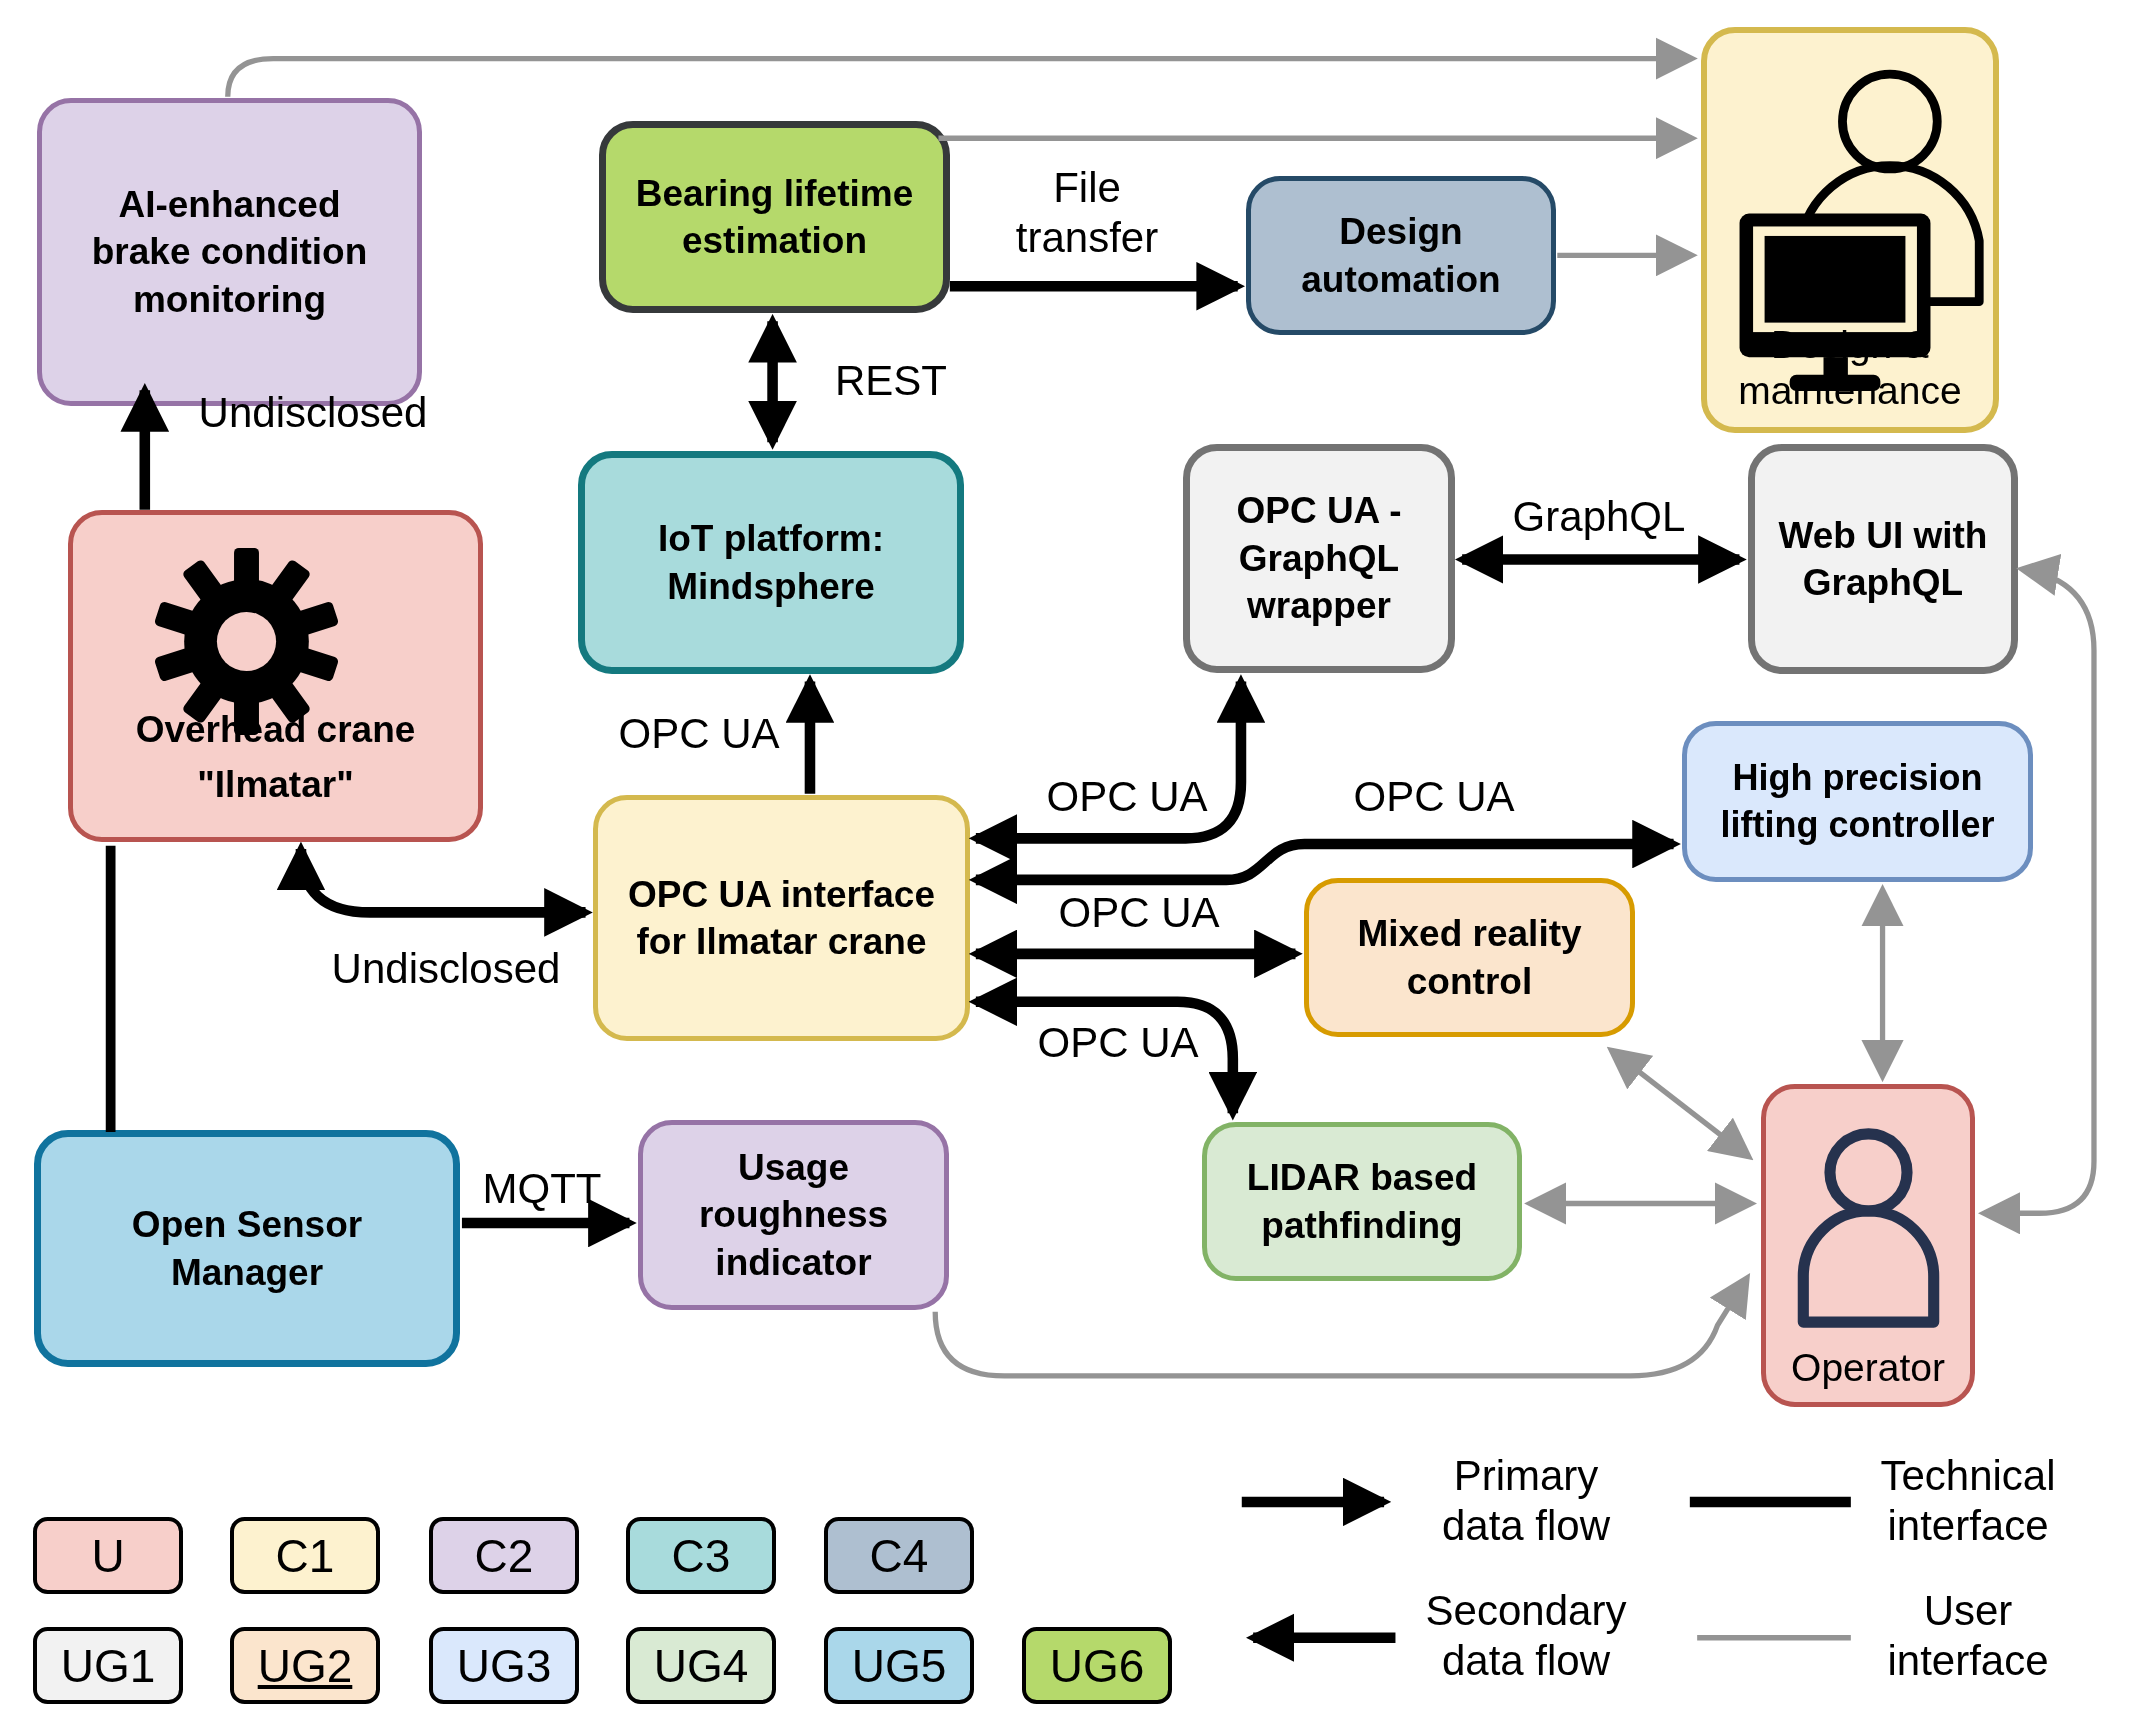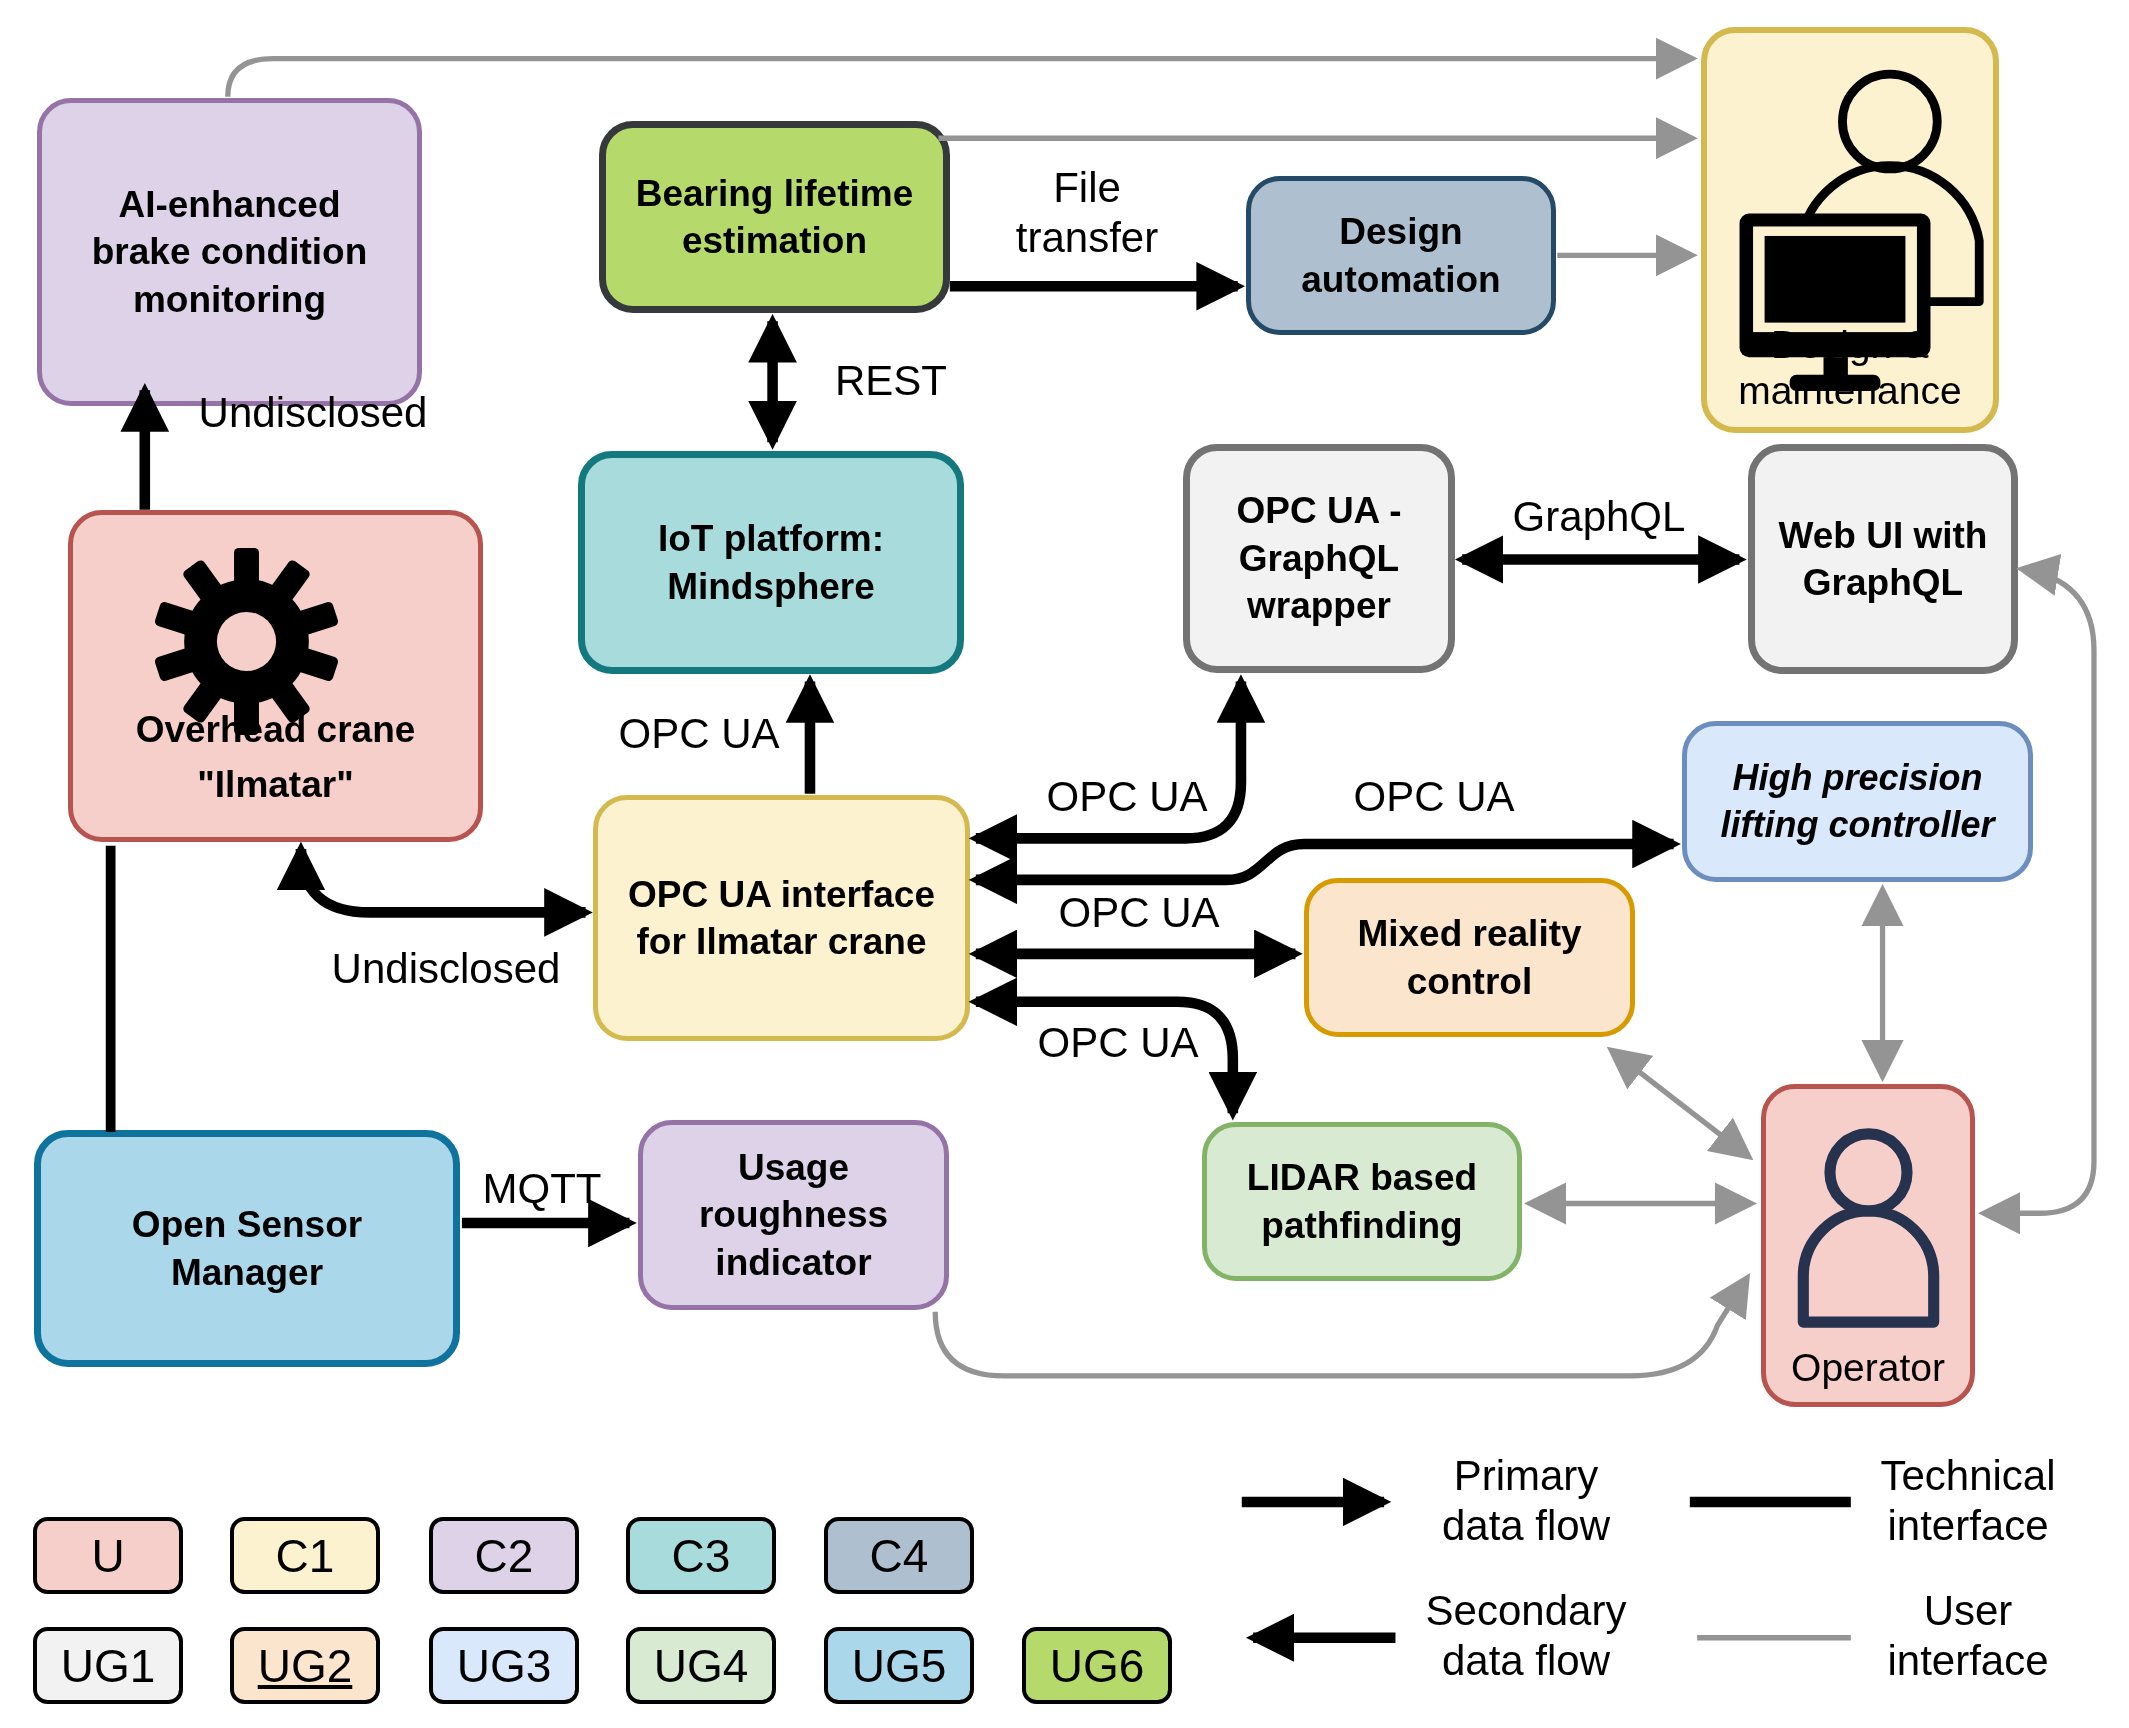--- a/index.html
+++ b/index.html
@@ -102,21 +102,21 @@
   <div class="node ug1" style="left:1748px;top:444px;width:270px;height:230px;border-width:7.3px;">
     <span class="lbl">Web UI with
 GraphQL</span>
   </div>
 
   <div class="node c1" style="left:593px;top:795px;width:377px;height:246px;">
     <span class="lbl">OPC UA interface
 for Ilmatar crane</span>
   </div>
 
-  <div class="node ug3" style="left:1682px;top:721px;width:351px;height:161px;font-style:italic;">
+  <div class="node ug3" style="left:1682px;top:721px;width:351px;height:161px;">
     <span class="lbl" style="font-size:36px;">High precision
 lifting controller</span>
   </div>
 
   <div class="node ug2" style="left:1304px;top:878px;width:331px;height:159px;">
     <span class="lbl">Mixed reality
 control</span>
   </div>
 
   <div class="node ug4" style="left:1202px;top:1122px;width:320px;height:159px;">

